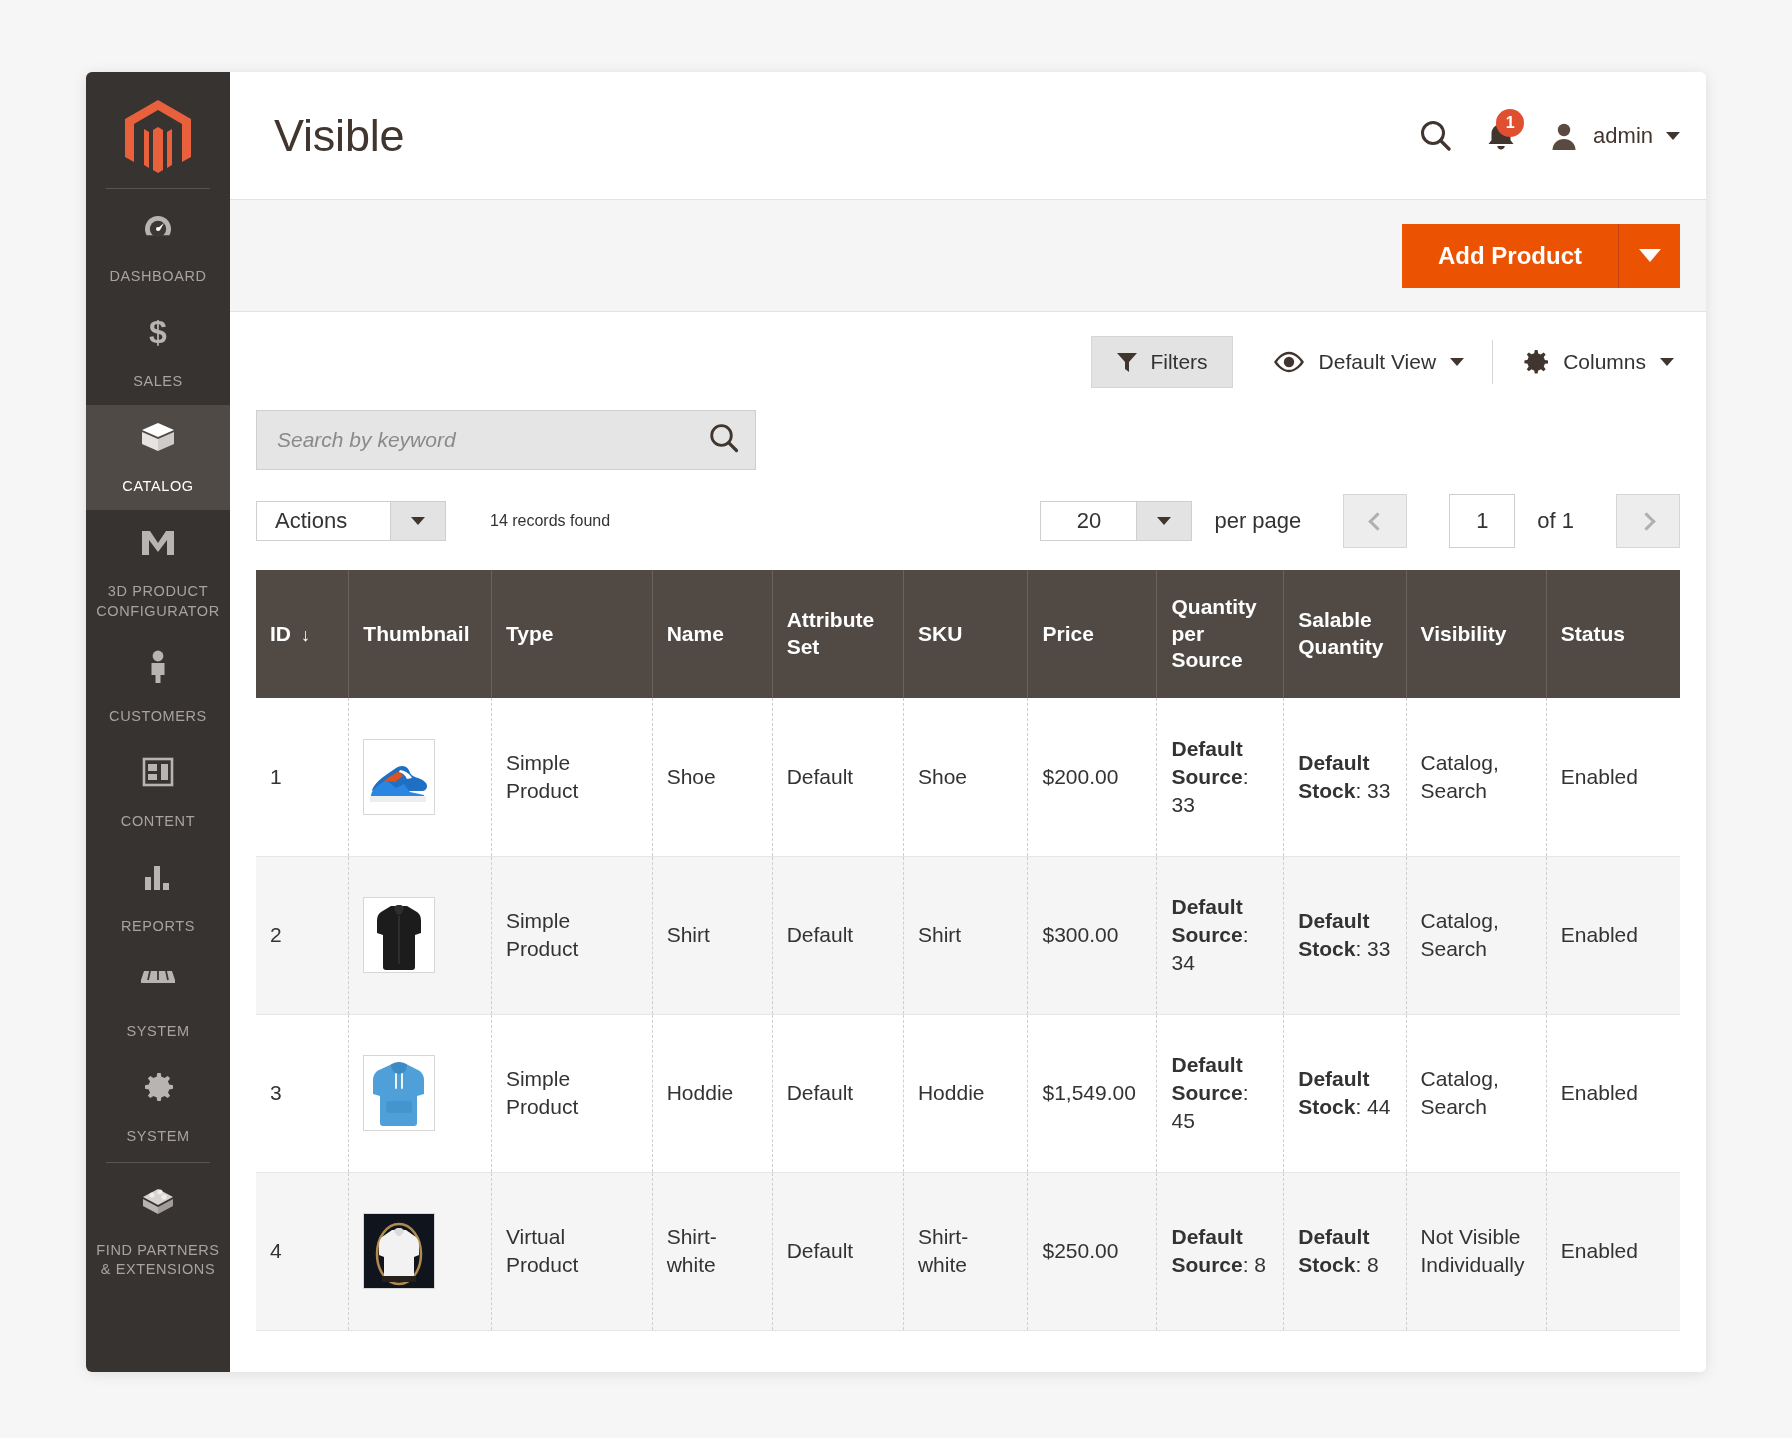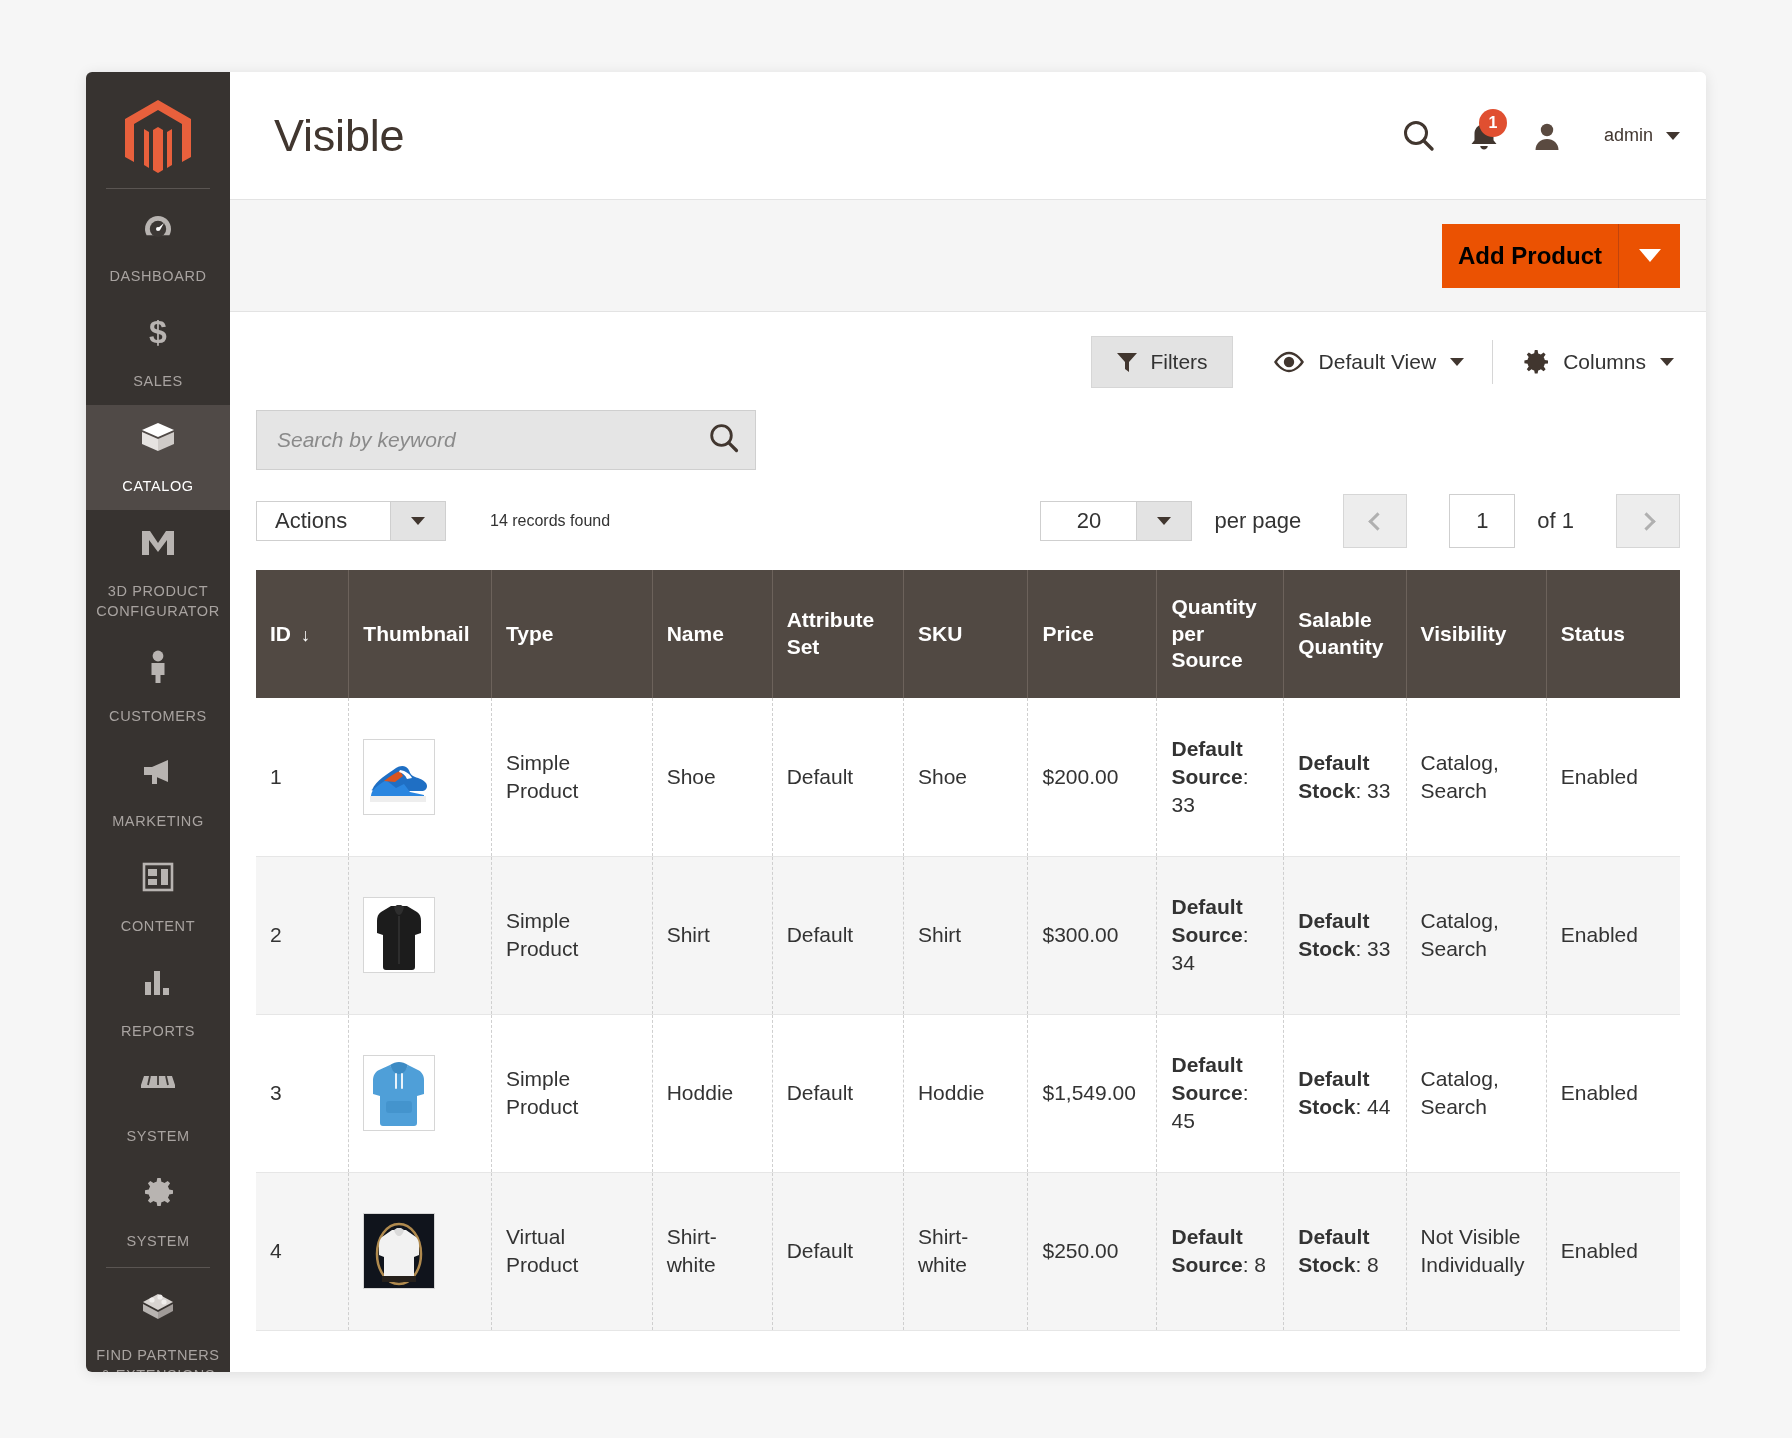--- a/index.html
+++ b/index.html
@@ -111,46 +111,46 @@
     background: #e04f30;
     color: #fff;
     font-size: 16px; font-weight: 600;
     display: flex; align-items: center; justify-content: center;
     padding: 0 6px;
   }
   .admin-box {
     display: flex; align-items: center; gap: 13px;
     cursor: pointer;
   }
-  .admin-name { font-size: 18px; color: #41362f; margin-left: 28px; }
+  .admin-name { font-size: 22px; color: #41362f; }
   .caret-dn {
     width: 0; height: 0;
     border-left: 7px solid transparent;
     border-right: 7px solid transparent;
     border-top: 8px solid #41362f;
   }
 
   
   .page-actions {
     background: #f5f5f5;
     border-bottom: 1px solid #e3e3e3;
     height: 112px;
     display: flex;
     align-items: center;
     justify-content: flex-end;
     padding: 0 26px;
   }
   .btn-split { display: flex; height: 64px; }
   .btn-primary {
     background: #eb5202;
-    color: #000000;
+    color: #ffffff;
     border: none;
     font-size: 24px;
     font-weight: 700;
-    padding: 0 16px;
+    padding: 0 36px;
     cursor: pointer;
     font-family: "Liberation Sans", sans-serif;
   }
   .btn-primary-toggle {
     background: #eb5202;
     border: none;
     border-left: 1px solid #c2440c;
     width: 62px;
     cursor: pointer;
     display: flex; align-items: center; justify-content: center;
@@ -392,27 +392,20 @@
               <polygon points="2,28 2,4 10,4 18,16 26,4 34,4 34,28 27,28 27,13 18,25 9,13 9,28" fill="#b8b4b1"></polygon>
             </svg></span>
           <span class="sb-label">3D PRODUCT CONFIGURATOR</span>
         </div>
         <div class="sb-item">
           <span class="sb-icon"><svg width="30" height="34" viewBox="0 0 30 34">
               <circle cx="15" cy="7" r="5.4" fill="#b8b4b1"></circle>
               <path d="M8.5 14h13v12h-4v8h-5v-8h-4z" fill="#b8b4b1"></path>
             </svg></span>
           <span class="sb-label">CUSTOMERS</span>
-        </div>
-        <div class="sb-item">
-          <span class="sb-icon"><svg width="36" height="30" viewBox="0 0 36 30">
-              <polygon points="4,10 12,10 28,3 28,25 12,18 4,18" fill="#b8b4b1"></polygon>
-              <rect x="12" y="18" width="5" height="9" fill="#b8b4b1"></rect>
-            </svg></span>
-          <span class="sb-label">MARKETING</span>
         </div>
         <div class="sb-item">
           <span class="sb-icon"><svg width="32" height="32" viewBox="0 0 32 32">
               <rect x="2" y="3" width="28" height="26" fill="none" stroke="#b8b4b1" stroke-width="2.6"></rect>
               <rect x="6" y="8" width="9" height="7" fill="#b8b4b1"></rect>
               <rect x="6" y="18" width="9" height="6" fill="#b8b4b1"></rect>
               <rect x="19" y="8" width="7" height="16" fill="#b8b4b1"></rect>
             </svg></span>
           <span class="sb-label">CONTENT</span>
         </div>

